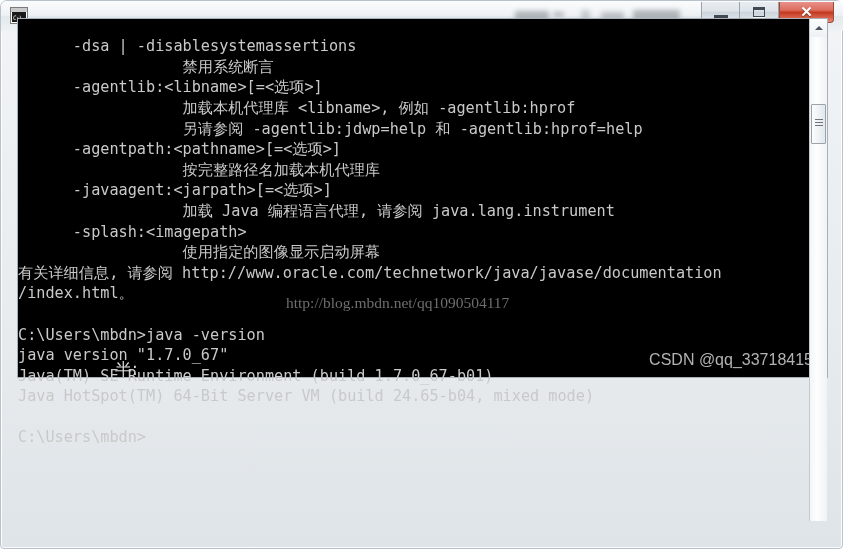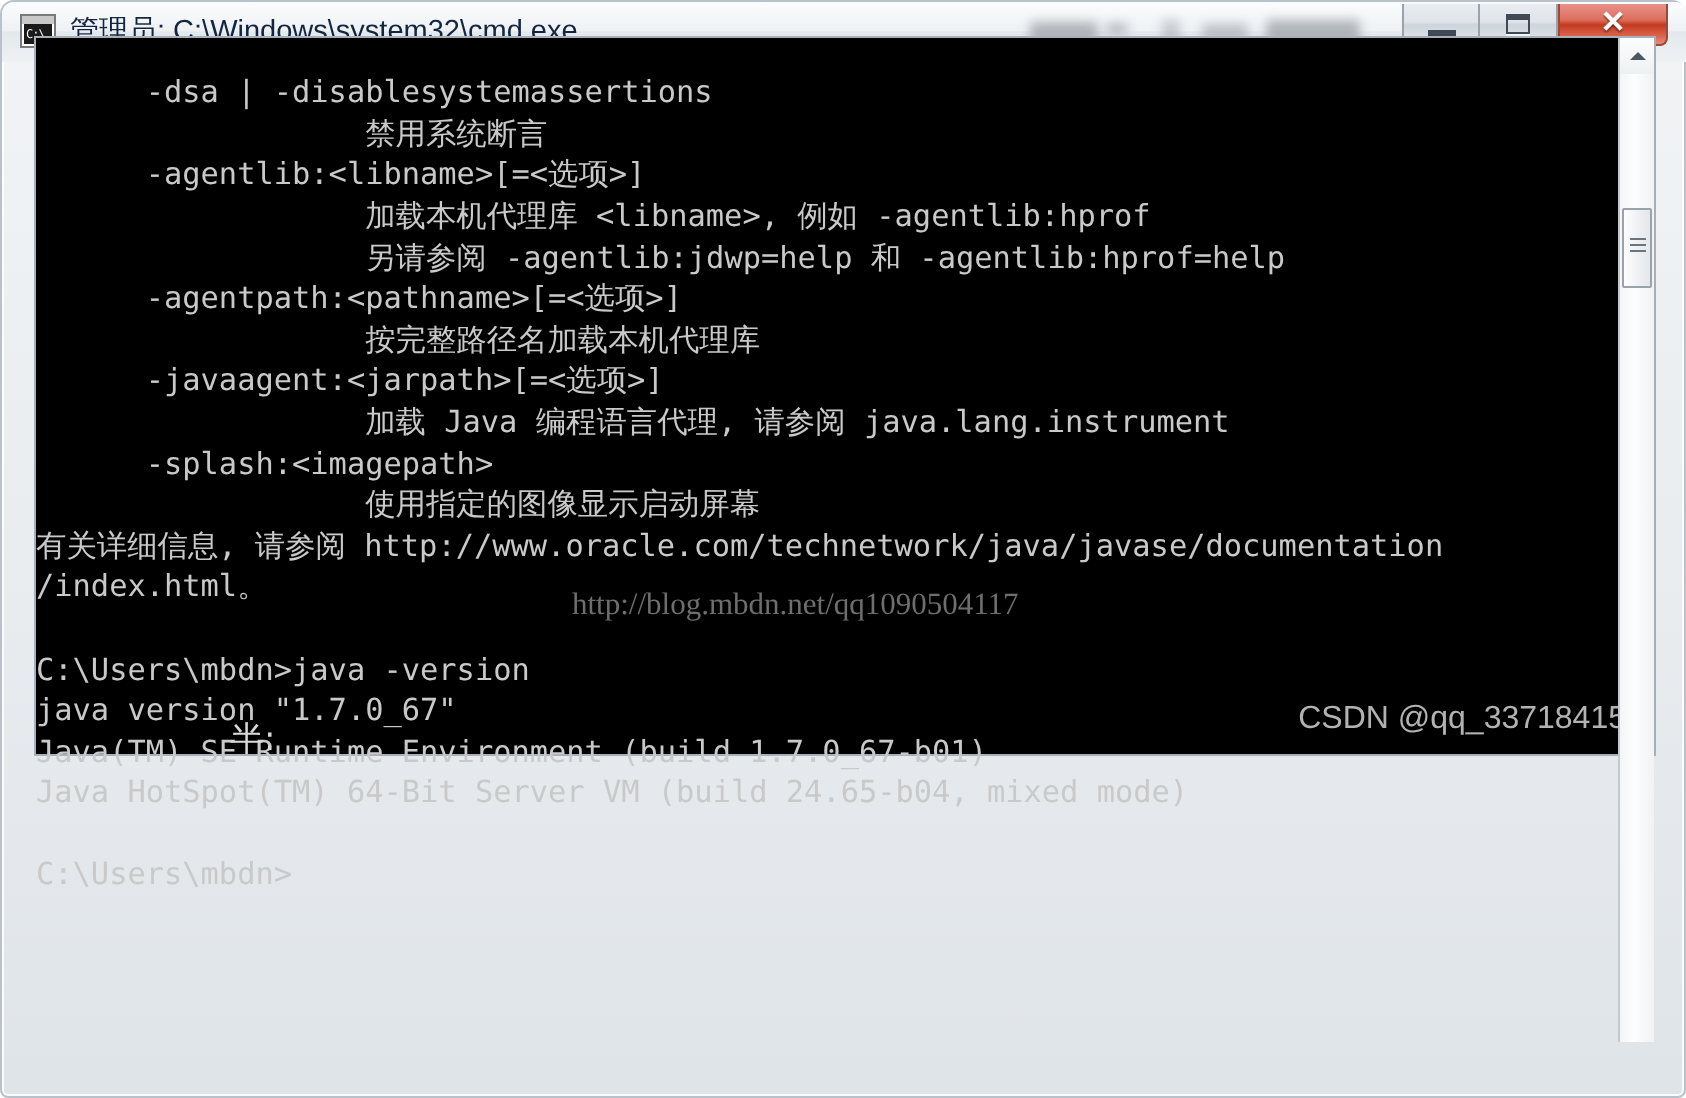--- a/index.html
+++ b/index.html
@@ -286,21 +286,20 @@
 
 <div id="window-frame">
 
   <div id="title-bar">
 
     <div id="title-icon">
       <div class="icon-bar"></div>
       <div class="icon-screen">C:\</div>
     </div>
 
-    <div id="title-text">管理员: C:\Windows\system32\cmd.exe</div>
 
     <div id="title-redacted">
       <i class="r0"></i>
         <i class="r1"></i>
         <i class="r2"></i>
         <i class="r3"></i>
         <i class="r4"></i>
         <i class="r5"></i>
     </div>
 

